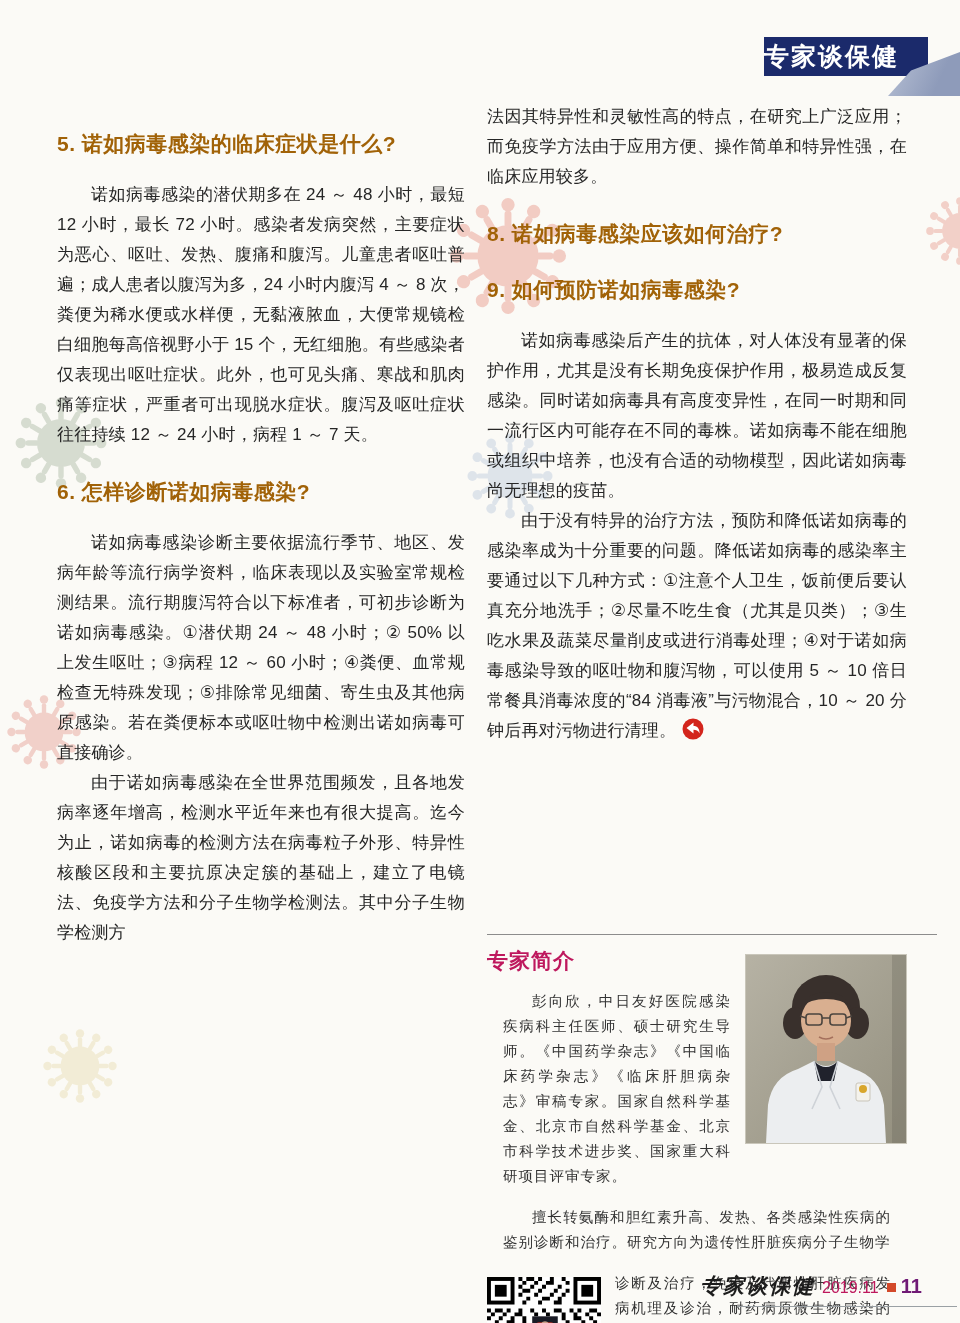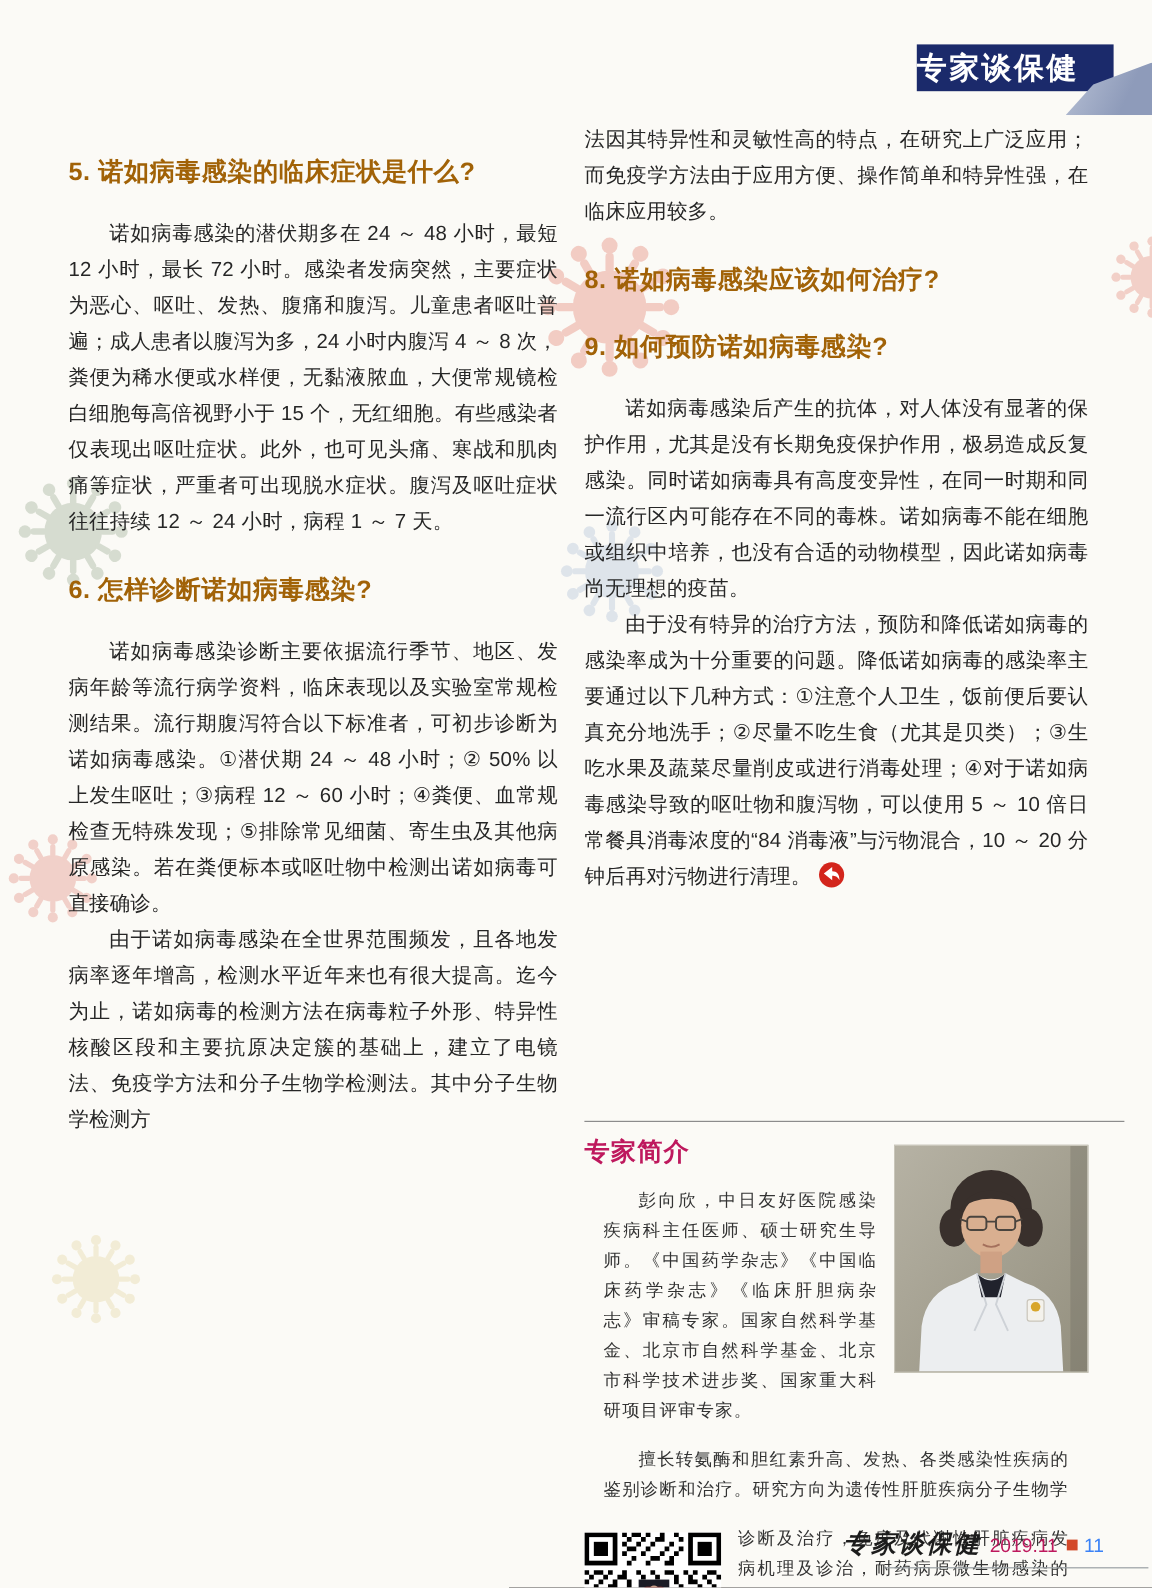--- a/index.html
+++ b/index.html
@@ -37,21 +37,21 @@
   .bio p.cont{text-indent:0;}
   .bio-photo{float:right;width:160px;height:188px;margin:8px 0 8px 14px;border:1px solid #c9c6ba;background:#aaa79a;}
   .qr{float:left;width:114px;height:114px;margin:6px 14px 4px 0;background:#fff;}
 
   
   .footer{position:absolute;left:700px;top:1272px;width:220px;text-align:right;white-space:nowrap;}
   .footer .mag{font-family:"Liberation Serif","DejaVu Serif",serif;font-style:italic;font-weight:bold;
                font-size:21px;color:#1c1c1c;letter-spacing:2px;}
   .footer .issue{font-size:16px;color:#be185d;margin-left:7px;}
   .footer .sq{display:inline-block;width:9px;height:9px;background:#d3492a;margin:0 5px 1px 8px;}
-  .footer .pnum{font-size:16px;font-weight:normal;color:#3b82f6;}
+  .footer .pnum{font-size:20px;font-weight:bold;color:#701a75;}
   .footer-line{position:absolute;left:737px;top:1306px;width:220px;border-top:1px solid #9aa0a4;}
 </style>
 </head>
 <body>
 
 <svg width="0" height="0" style="position:absolute" aria-hidden="true">
   <defs>
     <g id="vspike">
         <rect x="-2.6" y="21" width="5.2" height="13" rx="2.4"></rect>
         <circle cy="38.5" r="5"></circle>

